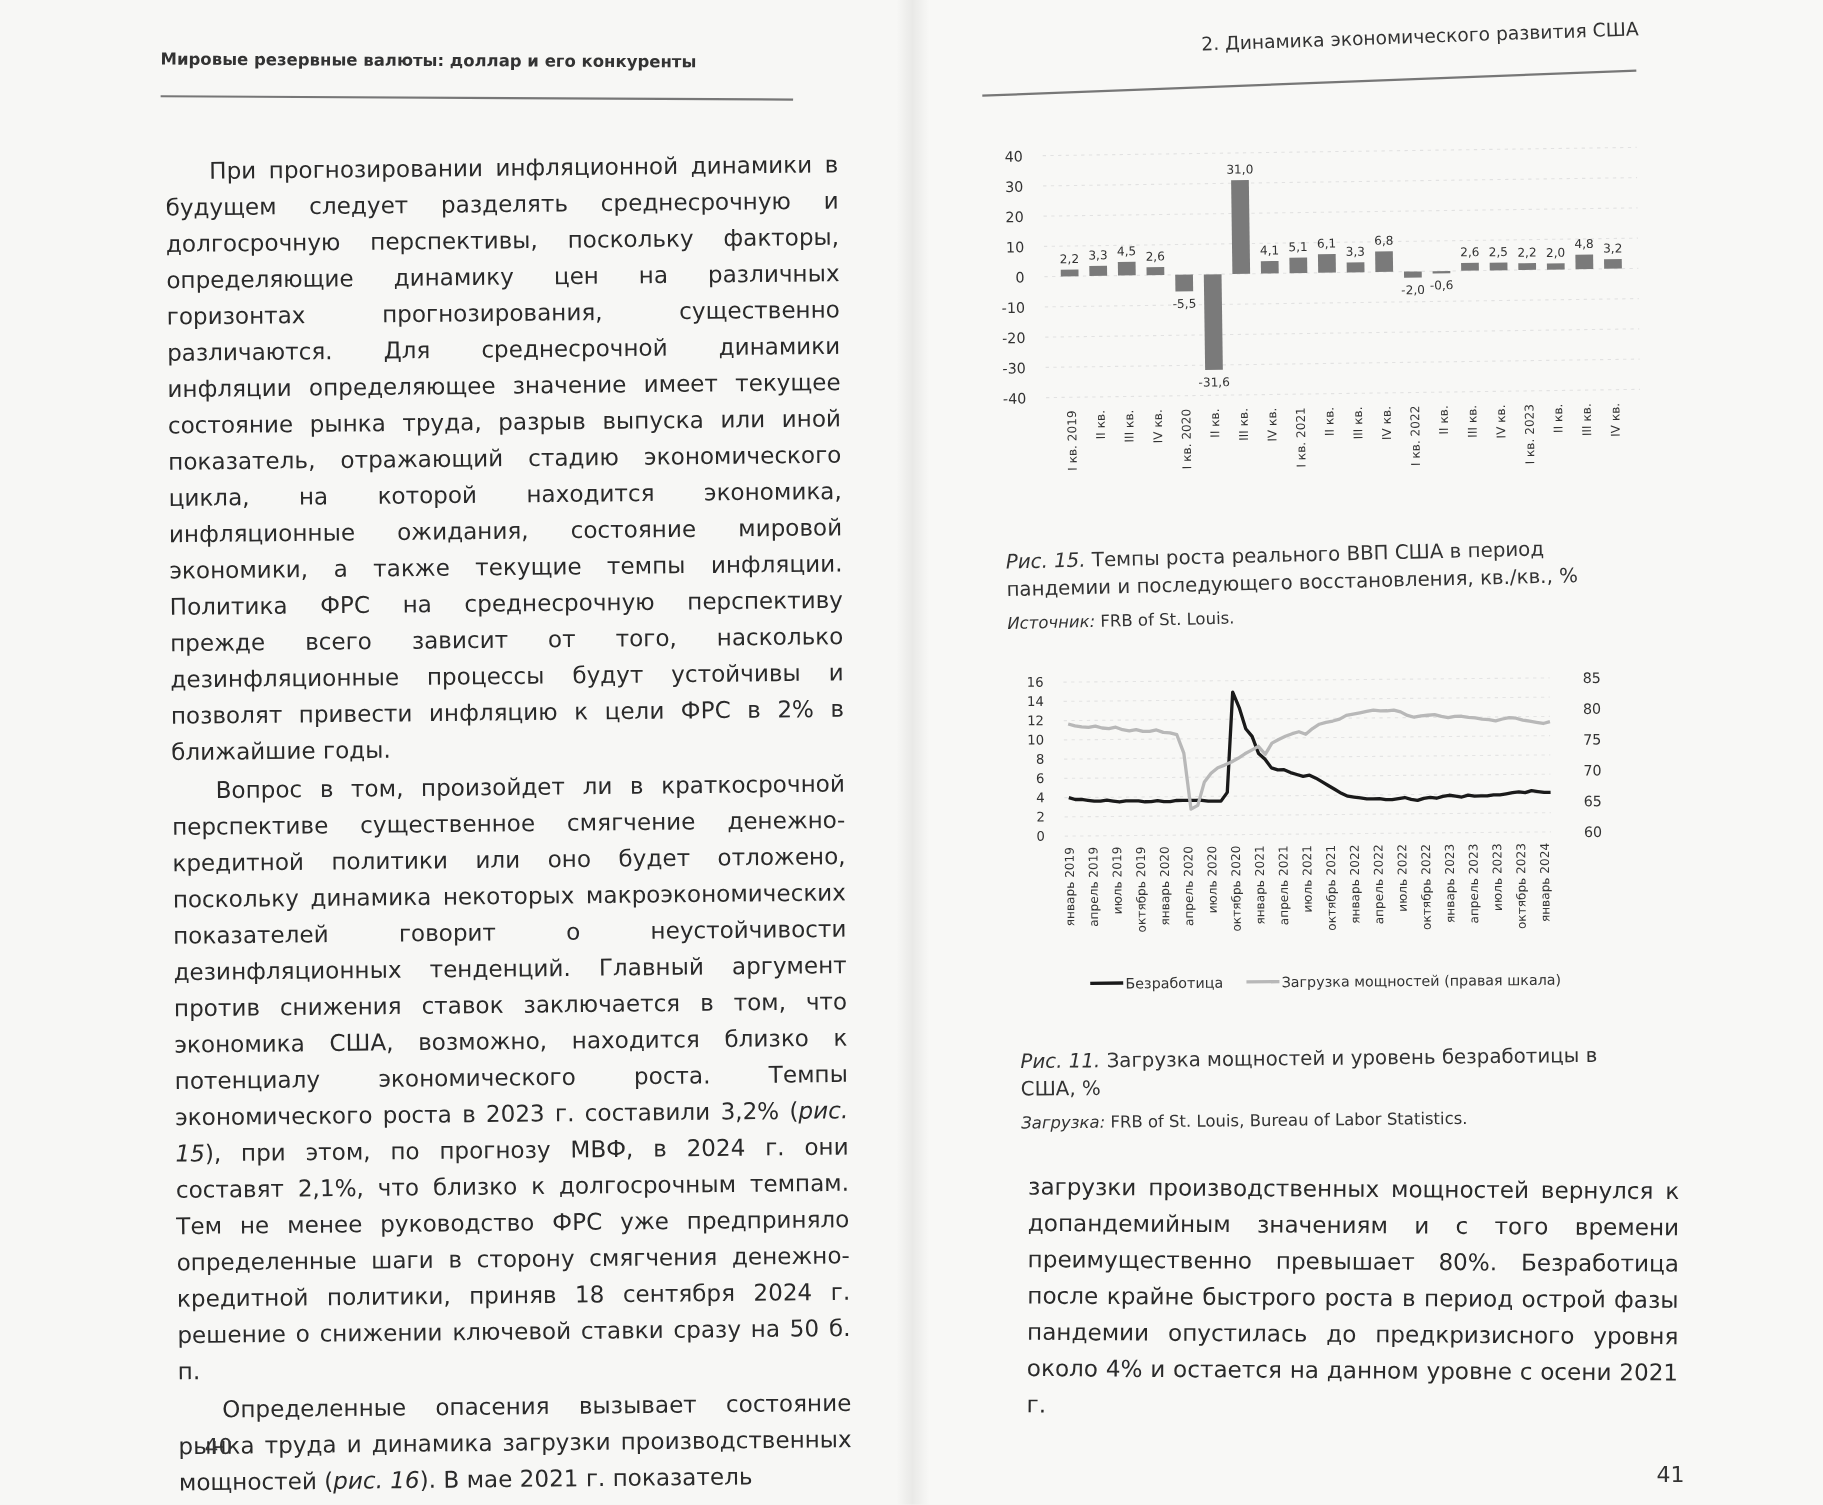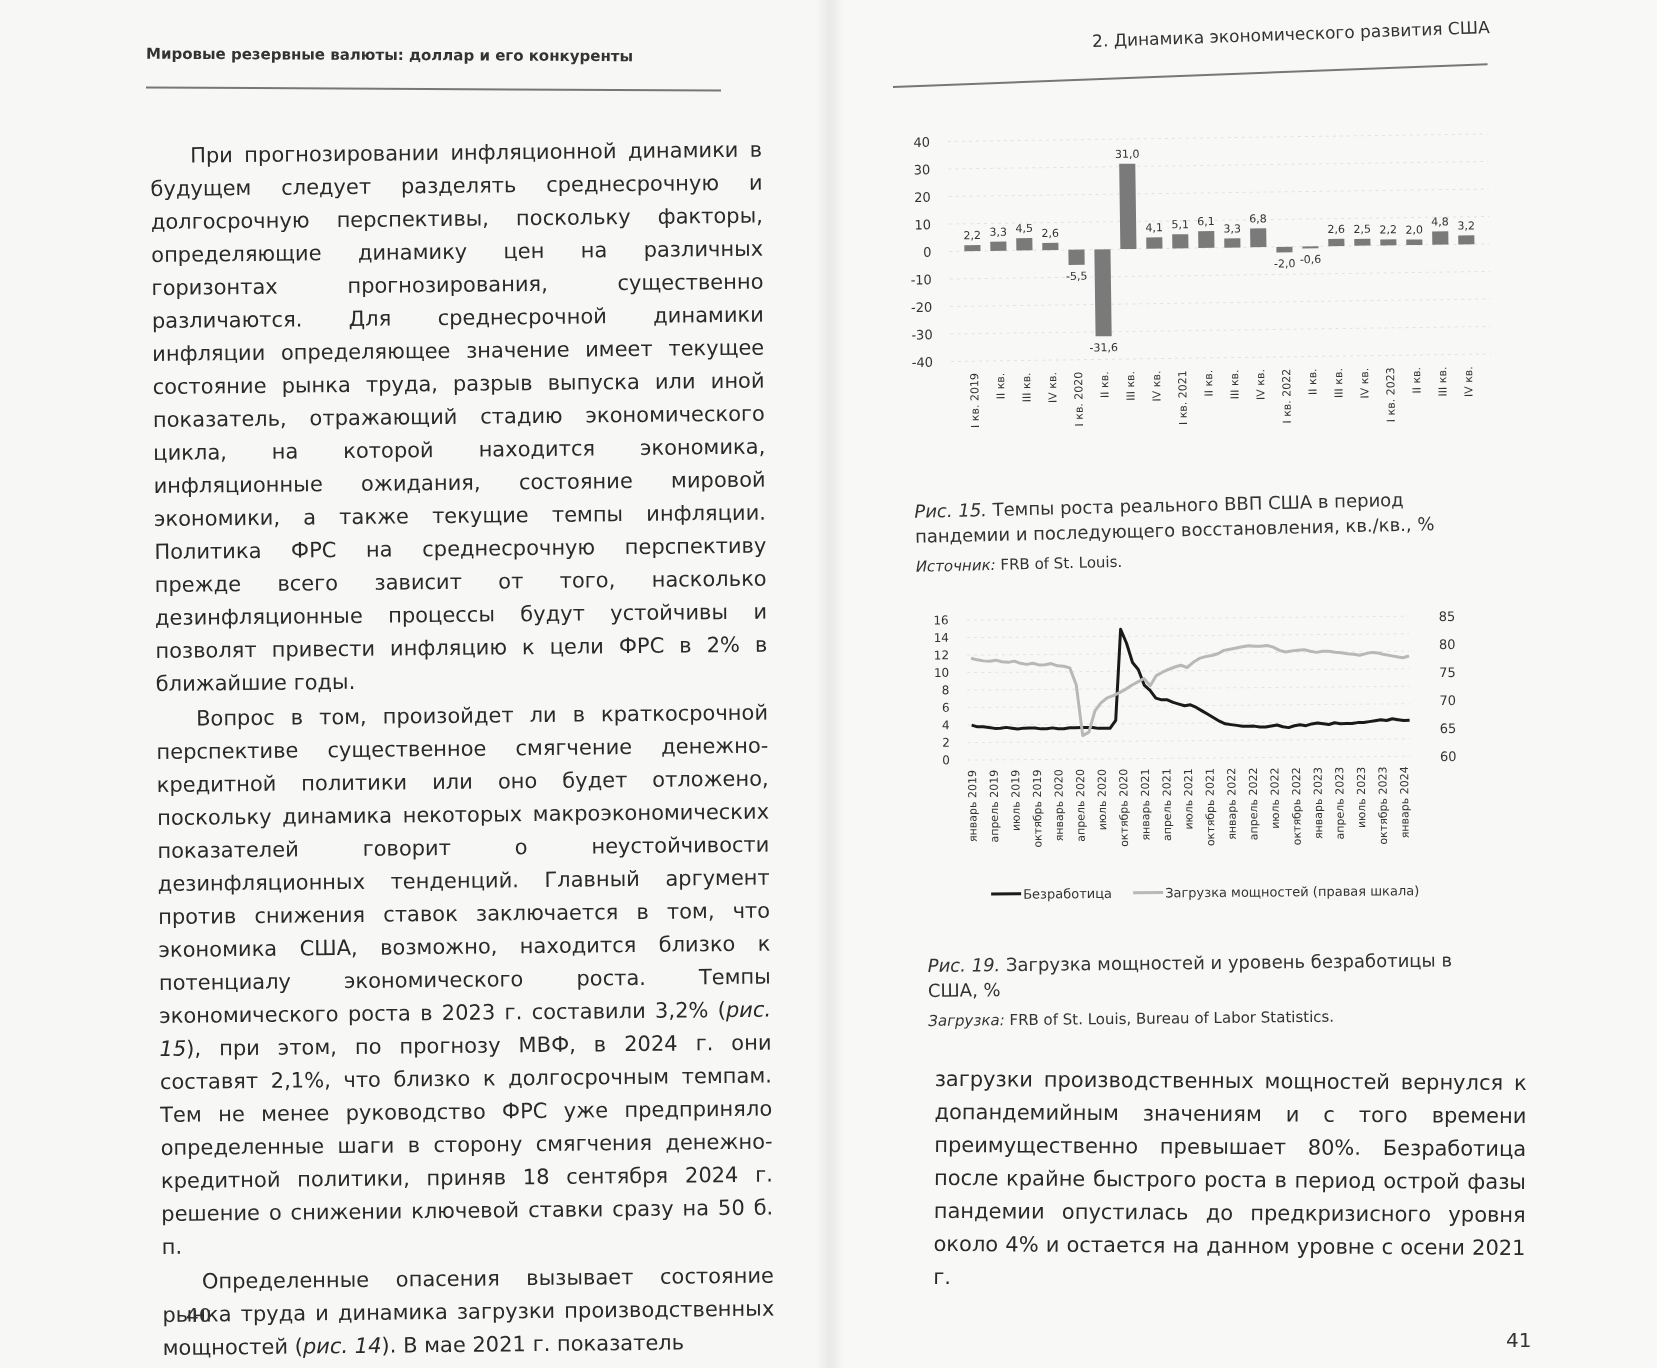--- a/index.html
+++ b/index.html
@@ -54,21 +54,21 @@
   <div class="gutter"></div>
 
   <div class="running-head left">Мировые резервные валюты: доллар и его конкуренты</div>
   <div class="head-rule left"></div>
   <div class="running-head right">2. Динамика экономического развития США</div>
   <div class="head-rule right"></div>
 
   <div class="body-text left-col">
     <p>При прогнозировании инфляционной динамики в будущем следует разделять среднесрочную и долгосрочную перспективы, поскольку факторы, определяющие динамику цен на различных горизонтах прогнозирования, существенно различаются. Для среднесрочной динамики инфляции определяющее значение имеет текущее состояние рынка труда, разрыв выпуска или иной показатель, отражающий стадию экономического цикла, на которой находится экономика, инфляционные ожидания, состояние мировой экономики, а также текущие темпы инфляции. Политика ФРС на среднесрочную перспективу прежде всего зависит от того, насколько дезинфляционные процессы будут устойчивы и позволят привести инфляцию к цели ФРС в 2% в ближайшие годы.</p>
     <p><span>Вопрос в том, произойдет ли в краткосрочной перспективе существенное смягчение денежно-кредитной политики или оно будет отложено, поскольку динамика некоторых макроэкономических показателей говорит о неустойчивости дезинфляционных тенденций. Главный аргумент против снижения ставок заключается в том, что экономика США, возможно, находится близко к потенциалу экономического роста. Темпы экономического роста в 2023 г. составили 3,2% (</span><em>рис. 15</em><span>), при этом, по прогнозу МВФ, в 2024 г. они составят 2,1%, что близко к долгосрочным темпам. Тем не менее руководство ФРС уже предприняло определенные шаги в сторону смягчения денежно-кредитной политики, приняв 18 сентября 2024 г. решение о снижении ключевой ставки сразу на 50 б. п.</span></p>
-    <p><span>Определенные опасения вызывает состояние рынка труда и динамика загрузки производственных мощностей (</span><em>рис. 14</em><span>). В мае 2021 г. показатель</span></p>
+    <p><span>Определенные опасения вызывает состояние рынка труда и динамика загрузки производственных мощностей (</span><em>рис. 16</em><span>). В мае 2021 г. показатель</span></p>
   </div>
   <div class="page-num left">40</div>
 
   <div class="chart" id="chart1">
     <svg id="svg1" width="600" height="340">
         <line x1="50" x2="590" y1="18" y2="18" stroke="#e2e2e2" stroke-dasharray="3,4"></line>
         <text x="32" y="23" text-anchor="end" font-size="13">40</text>
         <line x1="50" x2="590" y1="45.5" y2="45.5" stroke="#e2e2e2" stroke-dasharray="3,4"></line>
         <text x="32" y="50.5" text-anchor="end" font-size="13">30</text>
         <line x1="50" x2="590" y1="73" y2="73" stroke="#e2e2e2" stroke-dasharray="3,4"></line>
@@ -201,21 +201,21 @@
         <text x="498" y="168" text-anchor="end" font-size="11" transform="rotate(-90 498 168)">январь 2024</text>
         <polyline points="62.0,123.0 67.8,124.8 73.5,124.8 79.3,125.6 85.1,126.5 90.8,126.5 96.6,125.6 102.3,126.5 108.1,127.4 113.9,126.5 119.6,126.5 125.4,126.5 131.2,127.4 136.9,127.4 142.7,126.5 148.4,127.4 154.2,127.4 160.0,126.5 165.7,126.5 171.5,126.5 177.3,126.5 183.0,126.5 188.8,127.4 194.6,127.4 200.3,127.4 206.1,119.5 211.8,28.5 217.6,42.5 223.4,61.8 229.1,68.8 234.9,84.5 240.7,89.8 246.4,97.6 252.2,99.4 257.9,99.4 263.7,102.0 269.5,103.8 275.2,105.5 281.0,104.6 286.8,107.3 292.5,110.8 298.3,114.3 304.1,117.8 309.8,121.3 315.6,123.9 321.3,124.8 327.1,125.6 332.9,126.5 338.6,126.5 344.4,126.5 350.2,127.4 355.9,127.4 361.7,126.5 367.4,125.6 373.2,127.4 379.0,128.3 384.7,126.5 390.5,125.6 396.3,126.5 402.0,124.8 407.8,123.9 413.6,124.8 419.3,125.6 425.1,123.9 430.8,124.8 436.6,124.8 442.4,124.8 448.1,123.9 453.9,123.9 459.7,123.0 465.4,122.1 471.2,121.3 476.9,122.1 482.7,120.4 488.5,121.3 494.2,122.1 500.0,122.1" fill="none" stroke="#1a1a1a" stroke-width="3" stroke-linejoin="round"></polyline>
         <polyline points="62.0,56.1 68.2,57.8 74.3,58.9 80.5,59.4 86.7,58.3 92.8,60.0 99.0,60.6 105.2,59.4 111.4,61.7 117.5,62.8 123.7,61.7 129.9,63.4 136.0,63.4 142.2,62.2 148.4,64.5 154.5,65.0 160.7,66.7 166.9,83.5 173.0,134.5 179.2,131.1 185.4,109.8 191.5,102.0 197.7,97.0 203.9,94.7 210.1,91.9 216.2,88.6 222.4,84.6 228.6,81.3 234.7,77.9 240.9,85.2 247.1,75.1 253.2,71.8 259.4,69.0 265.6,66.7 271.7,65.0 277.9,67.3 284.1,62.2 290.3,58.3 296.4,56.6 302.6,55.5 308.8,53.8 314.9,50.5 321.1,49.4 327.3,48.2 333.4,47.1 339.6,46.0 345.8,46.6 351.9,46.6 358.1,46.0 364.3,47.7 370.5,51.0 376.6,52.7 382.8,51.6 389.0,51.0 395.1,50.5 401.3,52.2 407.5,53.3 413.6,52.2 419.8,52.2 426.0,53.3 432.1,53.8 438.3,55.0 444.5,55.5 450.6,56.6 456.8,55.0 463.0,53.8 469.2,54.4 475.3,56.1 481.5,57.2 487.7,58.3 493.8,59.4 500.0,57.8" fill="none" stroke="#b8b8b8" stroke-width="3" stroke-linejoin="round"></polyline>
         <line x1="80" x2="110" y1="292" y2="292" stroke="#1a1a1a" stroke-width="3"></line>
         <text x="112" y="297" font-size="13">Безработица</text>
         <line x1="222" x2="252" y1="292" y2="292" stroke="#b8b8b8" stroke-width="3"></line>
         <text x="254" y="297" font-size="13">Загрузка мощностей (правая шкала)</text>
       </svg>
   </div>
   <div class="caption cap2">
-    <div><em>Рис. 19.</em> <span>Загрузка мощностей и уровень безработицы в США, %</span></div>
+    <div><em>Рис. 11.</em> <span>Загрузка мощностей и уровень безработицы в США, %</span></div>
     <div class="src"><em>Загрузка:</em> <span>FRB of St. Louis, Bureau of Labor Statistics.</span></div>
   </div>
 
   <div class="body-text right-col">
     <p>загрузки производственных мощностей вернулся к допандемийным значениям и с того времени преимущественно превышает 80%. Безработица после крайне быстрого роста в период острой фазы пандемии опустилась до предкризисного уровня около 4% и остается на данном уровне с осени 2021 г.</p>
   </div>
   <div class="page-num right">41</div>
 </div>
 
 </body></html>

